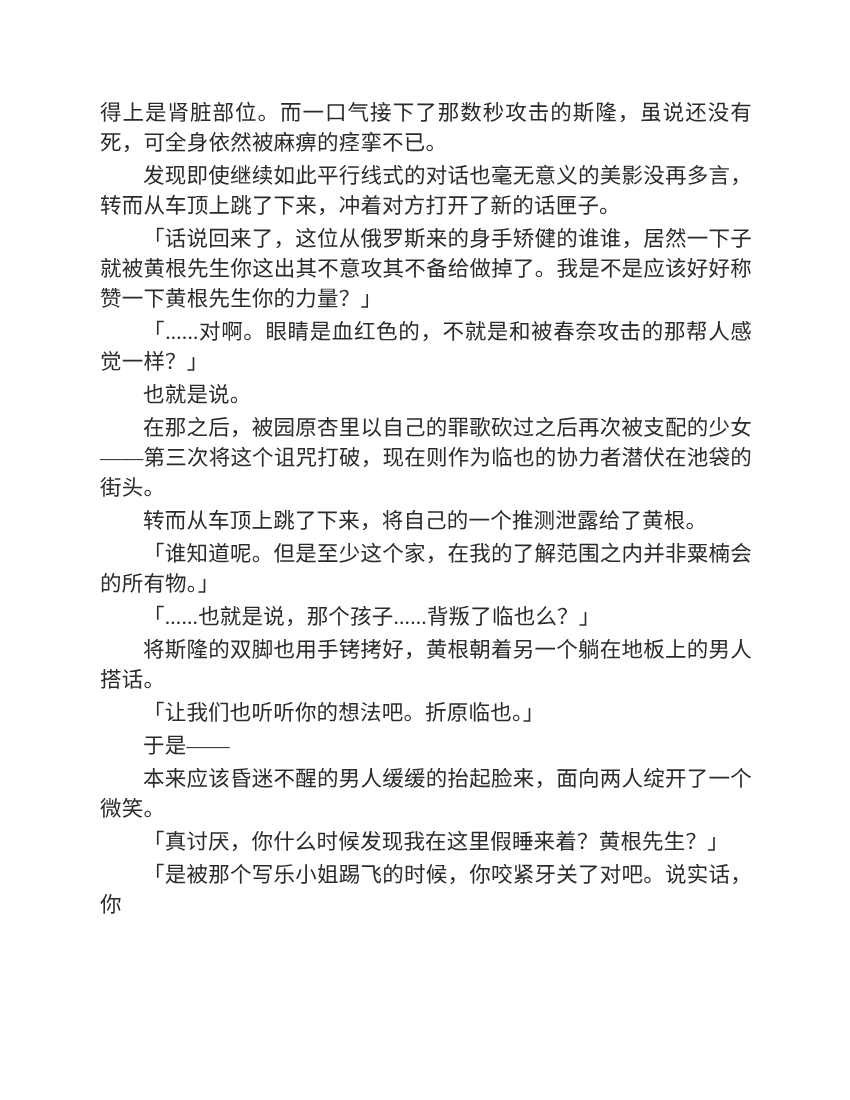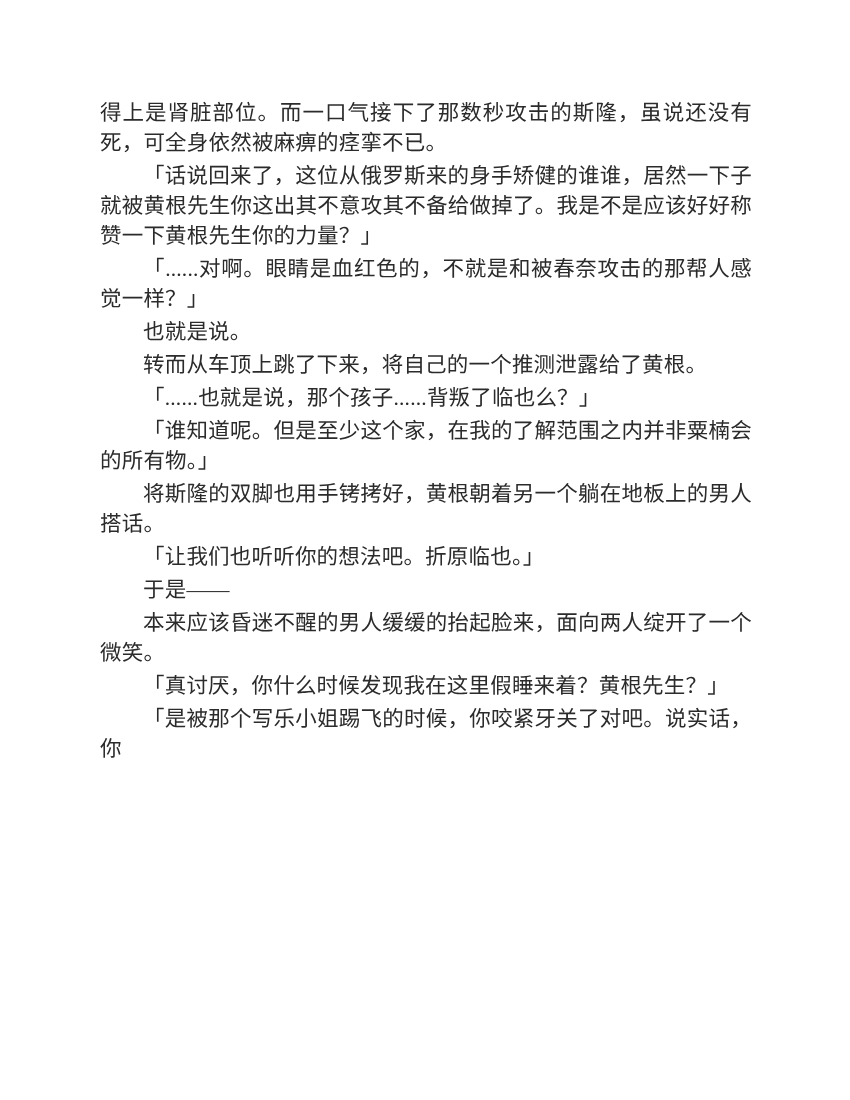--- a/index.html
+++ b/index.html
@@ -34,26 +34,28 @@
     p.para.indent {
       text-indent: 2em;
     }
   </style>
 </head>
 <body>
 
 <div class="page" style="background: rgb(255, 255, 255);">
   <div class="text-block" style="color: rgb(43, 43, 43);">
       <p class="para">得上是肾脏部位。而一口气接下了那数秒攻击的斯隆，虽说还没有死，可全身依然被麻痹的痉挛不已。</p>
+      <p class="para indent">发现即使继续如此平行线式的对话也毫无意义的美影没再多言，转而从车顶上跳了下来，冲着对方打开了新的话匣子。</p>
       <p class="para indent">「话说回来了，这位从俄罗斯来的身手矫健的谁谁，居然一下子就被黄根先生你这出其不意攻其不备给做掉了。我是不是应该好好称赞一下黄根先生你的力量？」</p>
       <p class="para indent">「......对啊。眼睛是血红色的，不就是和被春奈攻击的那帮人感觉一样？」</p>
       <p class="para indent">也就是说。</p>
+      <p class="para indent">在那之后，被园原杏里以自己的罪歌砍过之后再次被支配的少女——第三次将这个诅咒打破，现在则作为临也的协力者潜伏在池袋的街头。</p>
       <p class="para indent">转而从车顶上跳了下来，将自己的一个推测泄露给了黄根。</p>
+      <p class="para indent">「谁知道呢。但是至少这个家，在我的了解范围之内并非粟楠会的所有物。」</p>
       <p class="para indent">「......也就是说，那个孩子......背叛了临也么？」</p>
-      <p class="para indent">「谁知道呢。但是至少这个家，在我的了解范围之内并非粟楠会的所有物。」</p>
       <p class="para indent">将斯隆的双脚也用手铐拷好，黄根朝着另一个躺在地板上的男人搭话。</p>
       <p class="para indent">「让我们也听听你的想法吧。折原临也。」</p>
       <p class="para indent">于是——</p>
       <p class="para indent">本来应该昏迷不醒的男人缓缓的抬起脸来，面向两人绽开了一个微笑。</p>
       <p class="para indent">「真讨厌，你什么时候发现我在这里假睡来着？黄根先生？」</p>
       <p class="para indent">「是被那个写乐小姐踢飞的时候，你咬紧牙关了对吧。说实话，你</p>
     </div>
 </div>
 
 </body></html>

